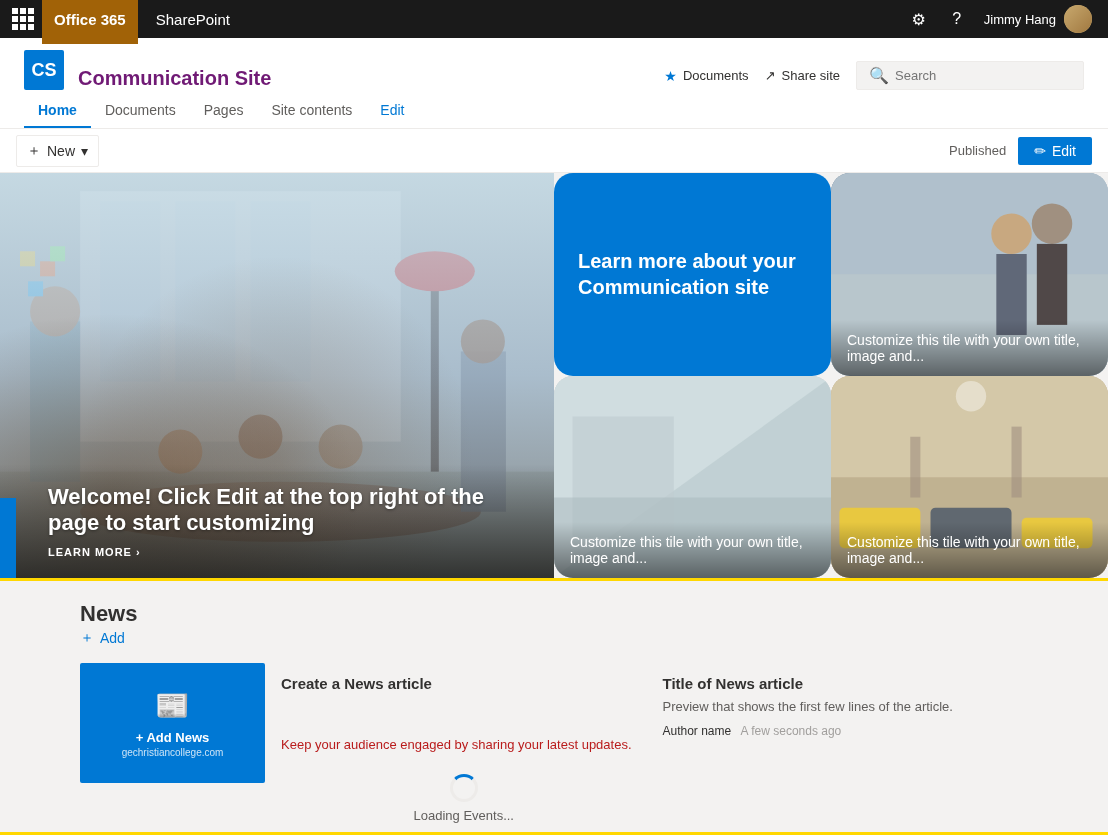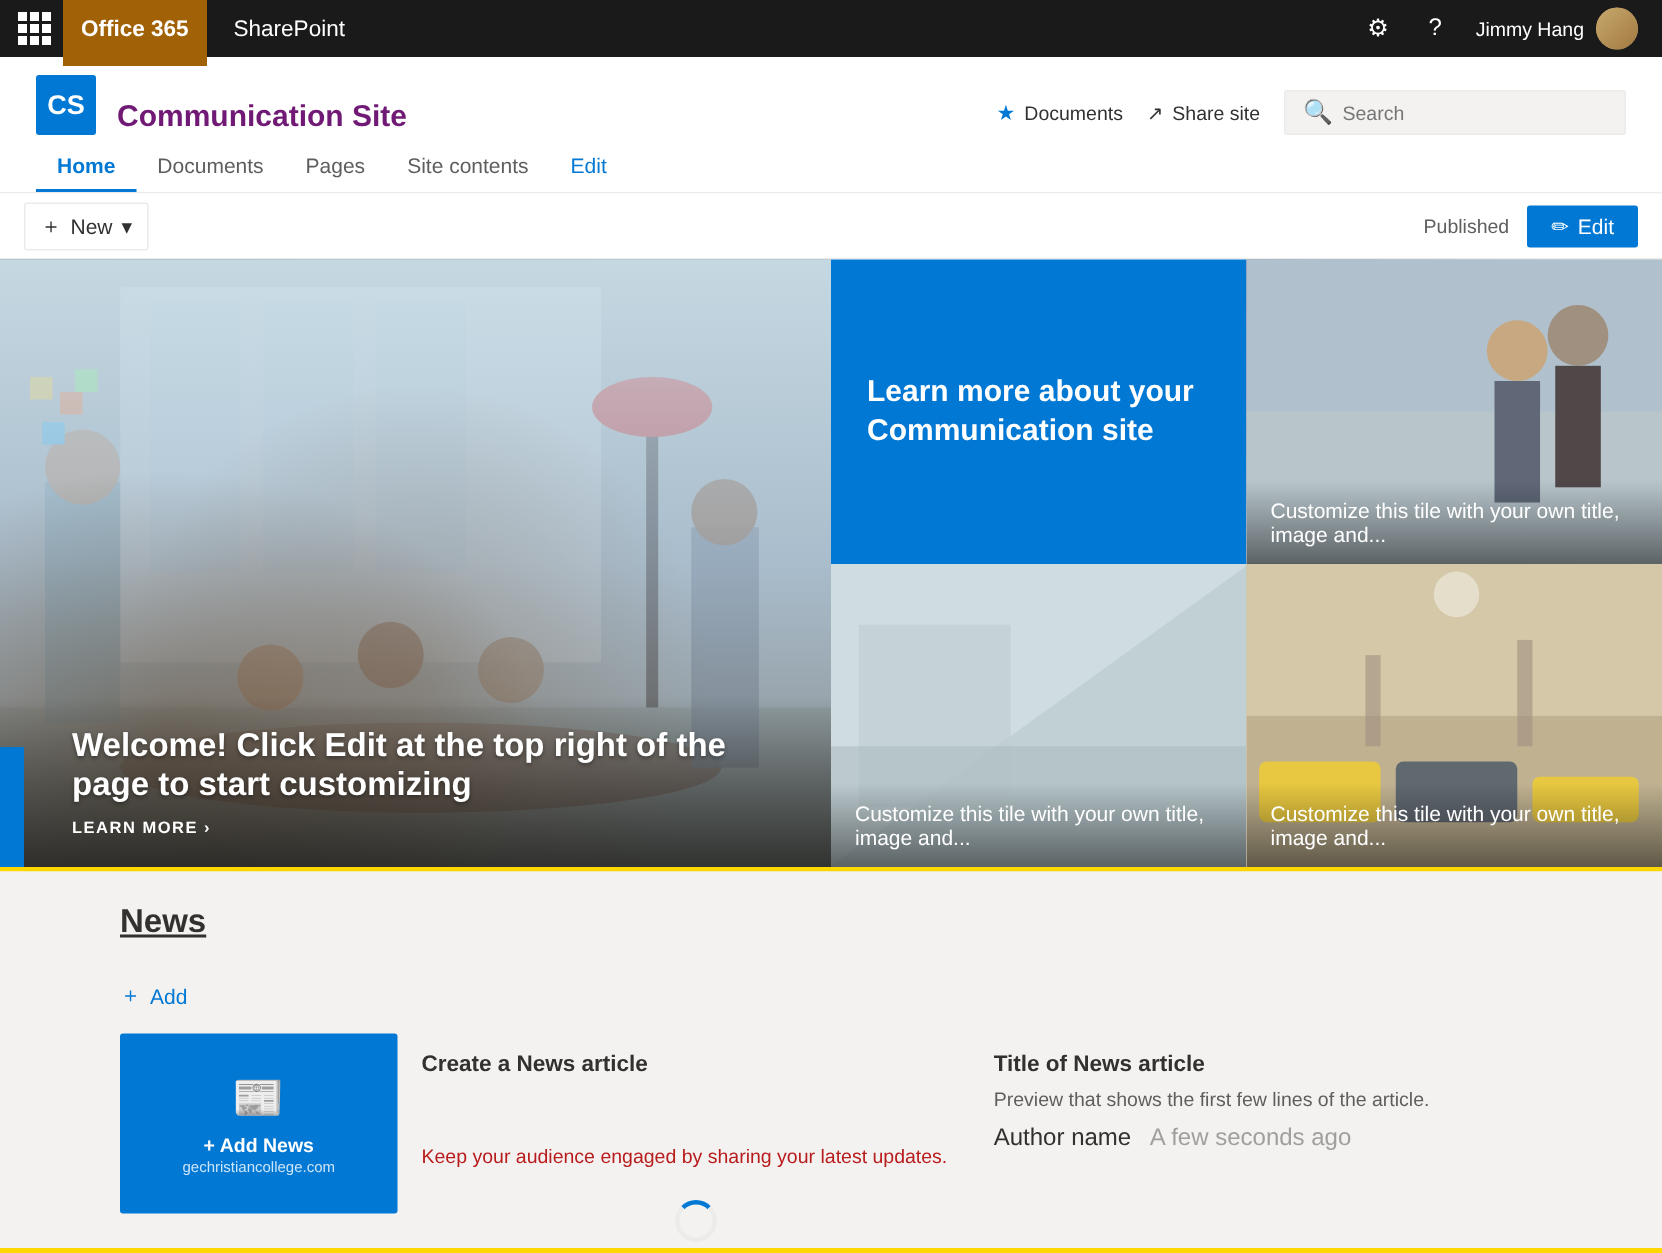--- a/index.html
+++ b/index.html
@@ -220,20 +220,21 @@
     }
 
     .hero-tiles {
       display: grid;
       grid-template-columns: 1fr 1fr;
       grid-template-rows: 1fr 1fr;
     }
     .hero-tile {
       position: relative;
       overflow: hidden;
+      border-radius: 19px;
     }
     .hero-tile-blue {
       background: #0078d4;
       display: flex; align-items: center; justify-content: center;
       padding: 24px;
     }
     .hero-tile-blue-text {
       color: #fff;
       font-size: 20px;
       font-weight: 600;
@@ -259,22 +260,21 @@
 
     
     .news-section {
       background: #fff;
       padding: 24px 24px 16px;
     }
     .news-title {
       font-size: 22px;
       font-weight: 600;
       color: #323130;
-      margin-bottom: 28px;
-      text-decoration: underline;
+      margin-bottom: 2px;
     }
     .news-add {
       display: flex; align-items: center; gap: 6px;
       color: #0078d4; font-size: 14px; cursor: pointer;
       margin-bottom: 16px;
     }
     .news-grid {
       display: grid;
       grid-template-columns: 185px 1fr 1fr;
       gap: 16px;
@@ -326,21 +326,21 @@
     }
     .news-article-title {
       font-size: 15px; font-weight: 600; color: #323130;
       margin-bottom: 6px;
     }
     .news-article-preview {
       font-size: 13px; color: #605e5c; line-height: 1.4;
       margin-bottom: 8px;
     }
     .news-article-meta {
-      font-size: 16px; color: #a19f9d;
+      font-size: 12px; color: #a19f9d;
     }
     .news-article-meta .author { color: #323130; font-weight: 500; }
 
     
     .bottom-accent {
       height: 3px;
       background: #ffd700;
       position: fixed;
       bottom: 0;
       left: 0;

